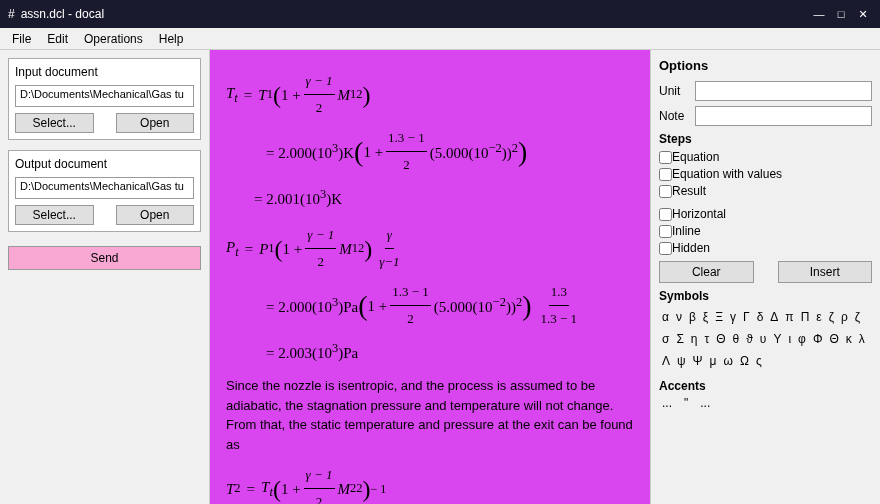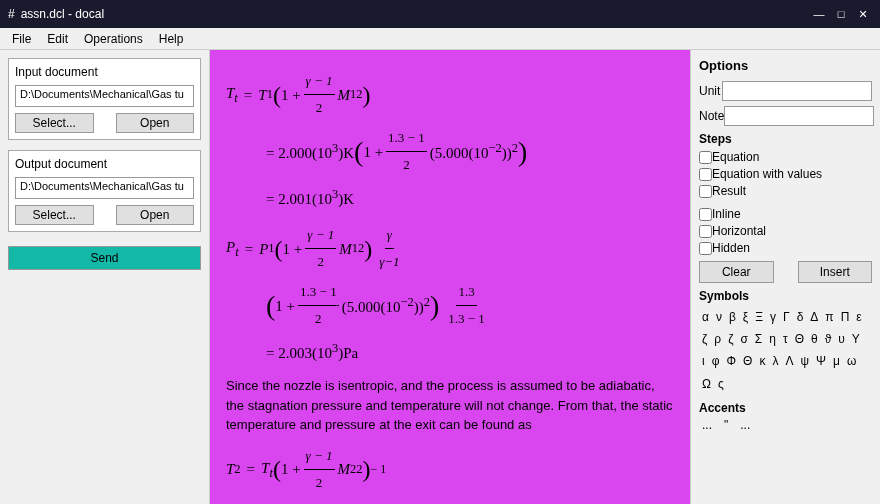--- a/index.html
+++ b/index.html
@@ -93,34 +93,34 @@
       font-size: 12px;
       background: #e0e0e0;
       border: 1px solid #999;
       cursor: pointer;
       flex: 1;
     }
     .send-btn {
       width: 100%;
       padding: 4px;
       font-size: 12px;
-      background: #14b8a6;
+      background: #f9a8d4;
       border: 1px solid #999;
       cursor: pointer;
       margin-top: 4px;
     }
     .content-area {
       flex: 1;
       background: #d946ef;
       overflow-y: auto;
       padding: 10px 16px;
       font-size: 13px;
     }
     .right-panel {
-      width: 190px;
+      width: 230px;
       background: #f0f0f0;
       border-left: 1px solid #ccc;
       padding: 8px;
       flex-shrink: 0;
       overflow-y: auto;
     }
     .right-panel-title {
       font-size: 13px;
       font-weight: bold;
       margin-bottom: 8px;
@@ -298,21 +298,21 @@
         <span>= 2.000(10<sup>3</sup>)K</span>
         <span class="paren-large" style="font-size:28px;">(</span>
         <span>1 +</span>
         <span class="frac">
           <span class="num">1.3 − 1</span>
           <span class="den">2</span>
         </span>
         <span>(5.000(10<sup>−2</sup>))<sup>2</sup></span>
         <span class="paren-large" style="font-size:28px;">)</span>
       </div>
-      <div class="math-line" style="margin-left:40px;">
+      <div class="math-line" style="margin-left:28px;">
         <span>= 2.001(10<sup>3</sup>)K</span>
       </div>
     </div>
 
     <div class="math-block">
       <div class="math-line">
         <span style="font-style:italic;">P<sub>t</sub></span>
         <span style="margin:0 6px;">=</span>
         <span style="font-style:italic;">P</span>
           <sub>1</sub>
@@ -327,20 +327,21 @@
           <sup>2</sup>
         <span class="paren-large">)</span>
         <span style="vertical-align:middle; margin-left:2px;">
           <span class="frac" style="font-size:11px;">
             <span class="num" style="font-style:italic;">γ</span>
             <span class="den" style="font-style:italic;">γ−1</span>
           </span>
         </span>
       </div>
       <div class="math-line" style="margin-left:40px;">
+        <span>= 2.000(10<sup>3</sup>)Pa</span>
         <span class="paren-large" style="font-size:28px;">(</span>
         <span>1 +</span>
         <span class="frac">
           <span class="num">1.3 − 1</span>
           <span class="den">2</span>
         </span>
         <span>(5.000(10<sup>−2</sup>))<sup>2</sup></span>
         <span class="paren-large" style="font-size:28px;">)</span>
         <span style="margin-left:4px;">
           <span class="frac" style="font-size:11px;">
@@ -410,25 +411,25 @@
       <span>Equation with values</span>
     </div>
     <div class="check-row">
       <input type="checkbox" style="">
       <span>Result</span>
     </div>
 
     <div class="divider"></div>
     <div class="check-row">
       <input type="checkbox" style="">
+      <span>Horizontal</span>
+    </div>
+    <div class="check-row">
+      <input type="checkbox" style="">
       <span>Inline</span>
-    </div>
-    <div class="check-row">
-      <input type="checkbox" style="">
-      <span>Horizontal</span>
     </div>
     <div class="check-row">
       <input type="checkbox" style="">
       <span>Hidden</span>
     </div>
 
     <div class="buttons-row">
       <button class="clear-btn">Clear</button>
       <button class="insert-btn">Insert</button>
     </div>

